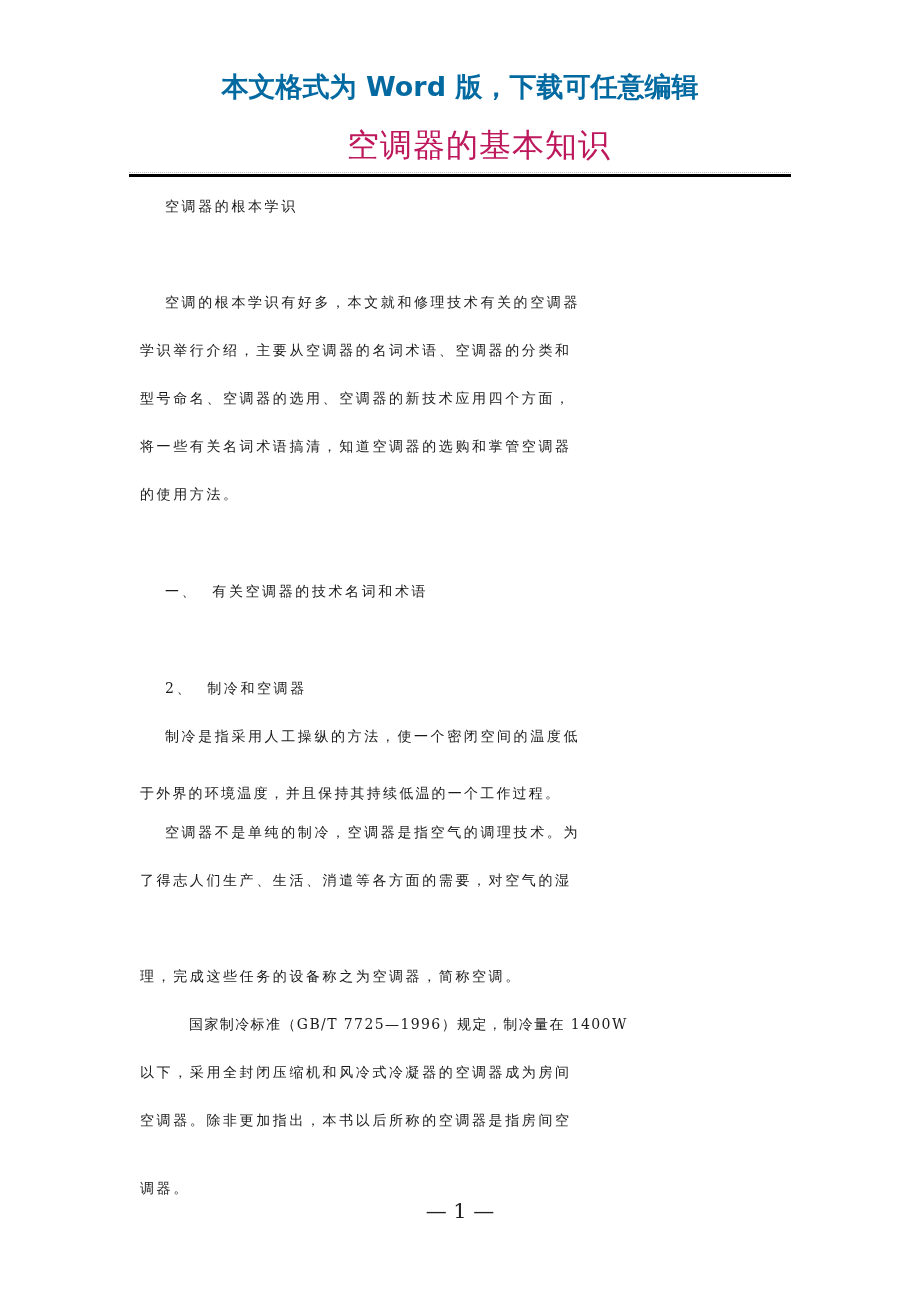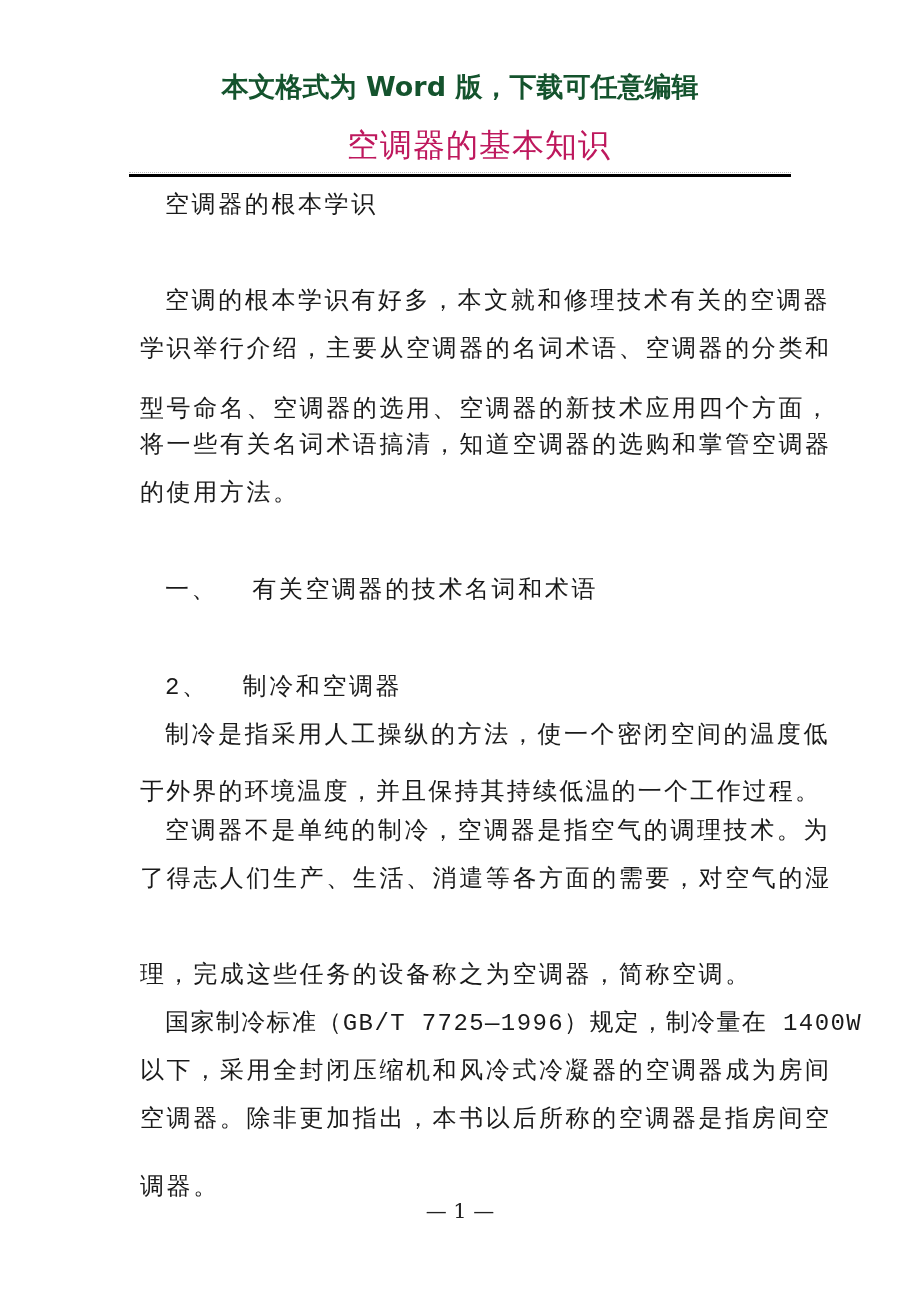--- a/index.html
+++ b/index.html
@@ -56,56 +56,55 @@
       width: 662px;
       top: 172px;
       height: 1px;
       border-top: 1px dotted #bbbbbb;
     }
     .line {
       position: absolute;
       left: 140px;
       width: 660px;
       height: 34px;
-      font-size: 24px;
+      font-size: 14px;
       line-height: 34px;
       letter-spacing: 2.6px;
       white-space: nowrap;
       color: #1a1a1a;
-      font-family: Liberation Mono, monospace;
     }
     .line.indent { left: 165px; }
-    .line.tight { letter-spacing: 1.4px; }
+    .line.tight { letter-spacing: 1.4px; margin-left: 24px; }
     .footer {
       position: absolute;
       left: 0; width: 920px;
       top: 1196px;
       text-align: center;
       font-size: 21px;
       line-height: 30px;
       color: #222222;
     }
   </style>
 </head>
 <body>
 
 <div class="page">
 
-  <div class="banner" style="color:#14532d;">本文格式为 Word 版，下载可任意编辑</div>
+  <div class="banner" style="color:#0369a1;">本文格式为 Word 版，下载可任意编辑</div>
 
   <div class="doc-title" style="color:#be185d;margin-left:19px;">空调器的基本知识</div>
 
   <div class="rule-shadow"></div>
   <div class="rule"></div>
 
   <div class="line indent" style="top:189px;">空调器的根本学识</div>
 
   <div class="line indent" style="top:285px;">空调的根本学识有好多，本文就和修理技术有关的空调器</div>
   <div class="line" style="top:333px;">学识举行介绍，主要从空调器的名词术语、空调器的分类和</div>
-  <div class="line" style="top:381px;margin-top:12px;">型号命名、空调器的选用、空调器的新技术应用四个方面，</div>
+  <div class="line" style="top:381px;">型号命名、空调器的选用、空调器的新技术应用四个方面，</div>
   <div class="line" style="top:429px;">将一些有关名词术语搞清，知道空调器的选购和掌管空调器</div>
   <div class="line" style="top:477px;">的使用方法。</div>
 
   <div class="line indent" style="top:574px; white-space:pre;">一、  有关空调器的技术名词和术语</div>
 
   <div class="line indent" style="top:671px; white-space:pre;">2、  制冷和空调器</div>
 
   <div class="line indent" style="top:719px;">制冷是指采用人工操纵的方法，使一个密闭空间的温度低</div>
   <div class="line" style="top:776px; letter-spacing:2.2px;">于外界的环境温度，并且保持其持续低温的一个工作过程。</div>
 

